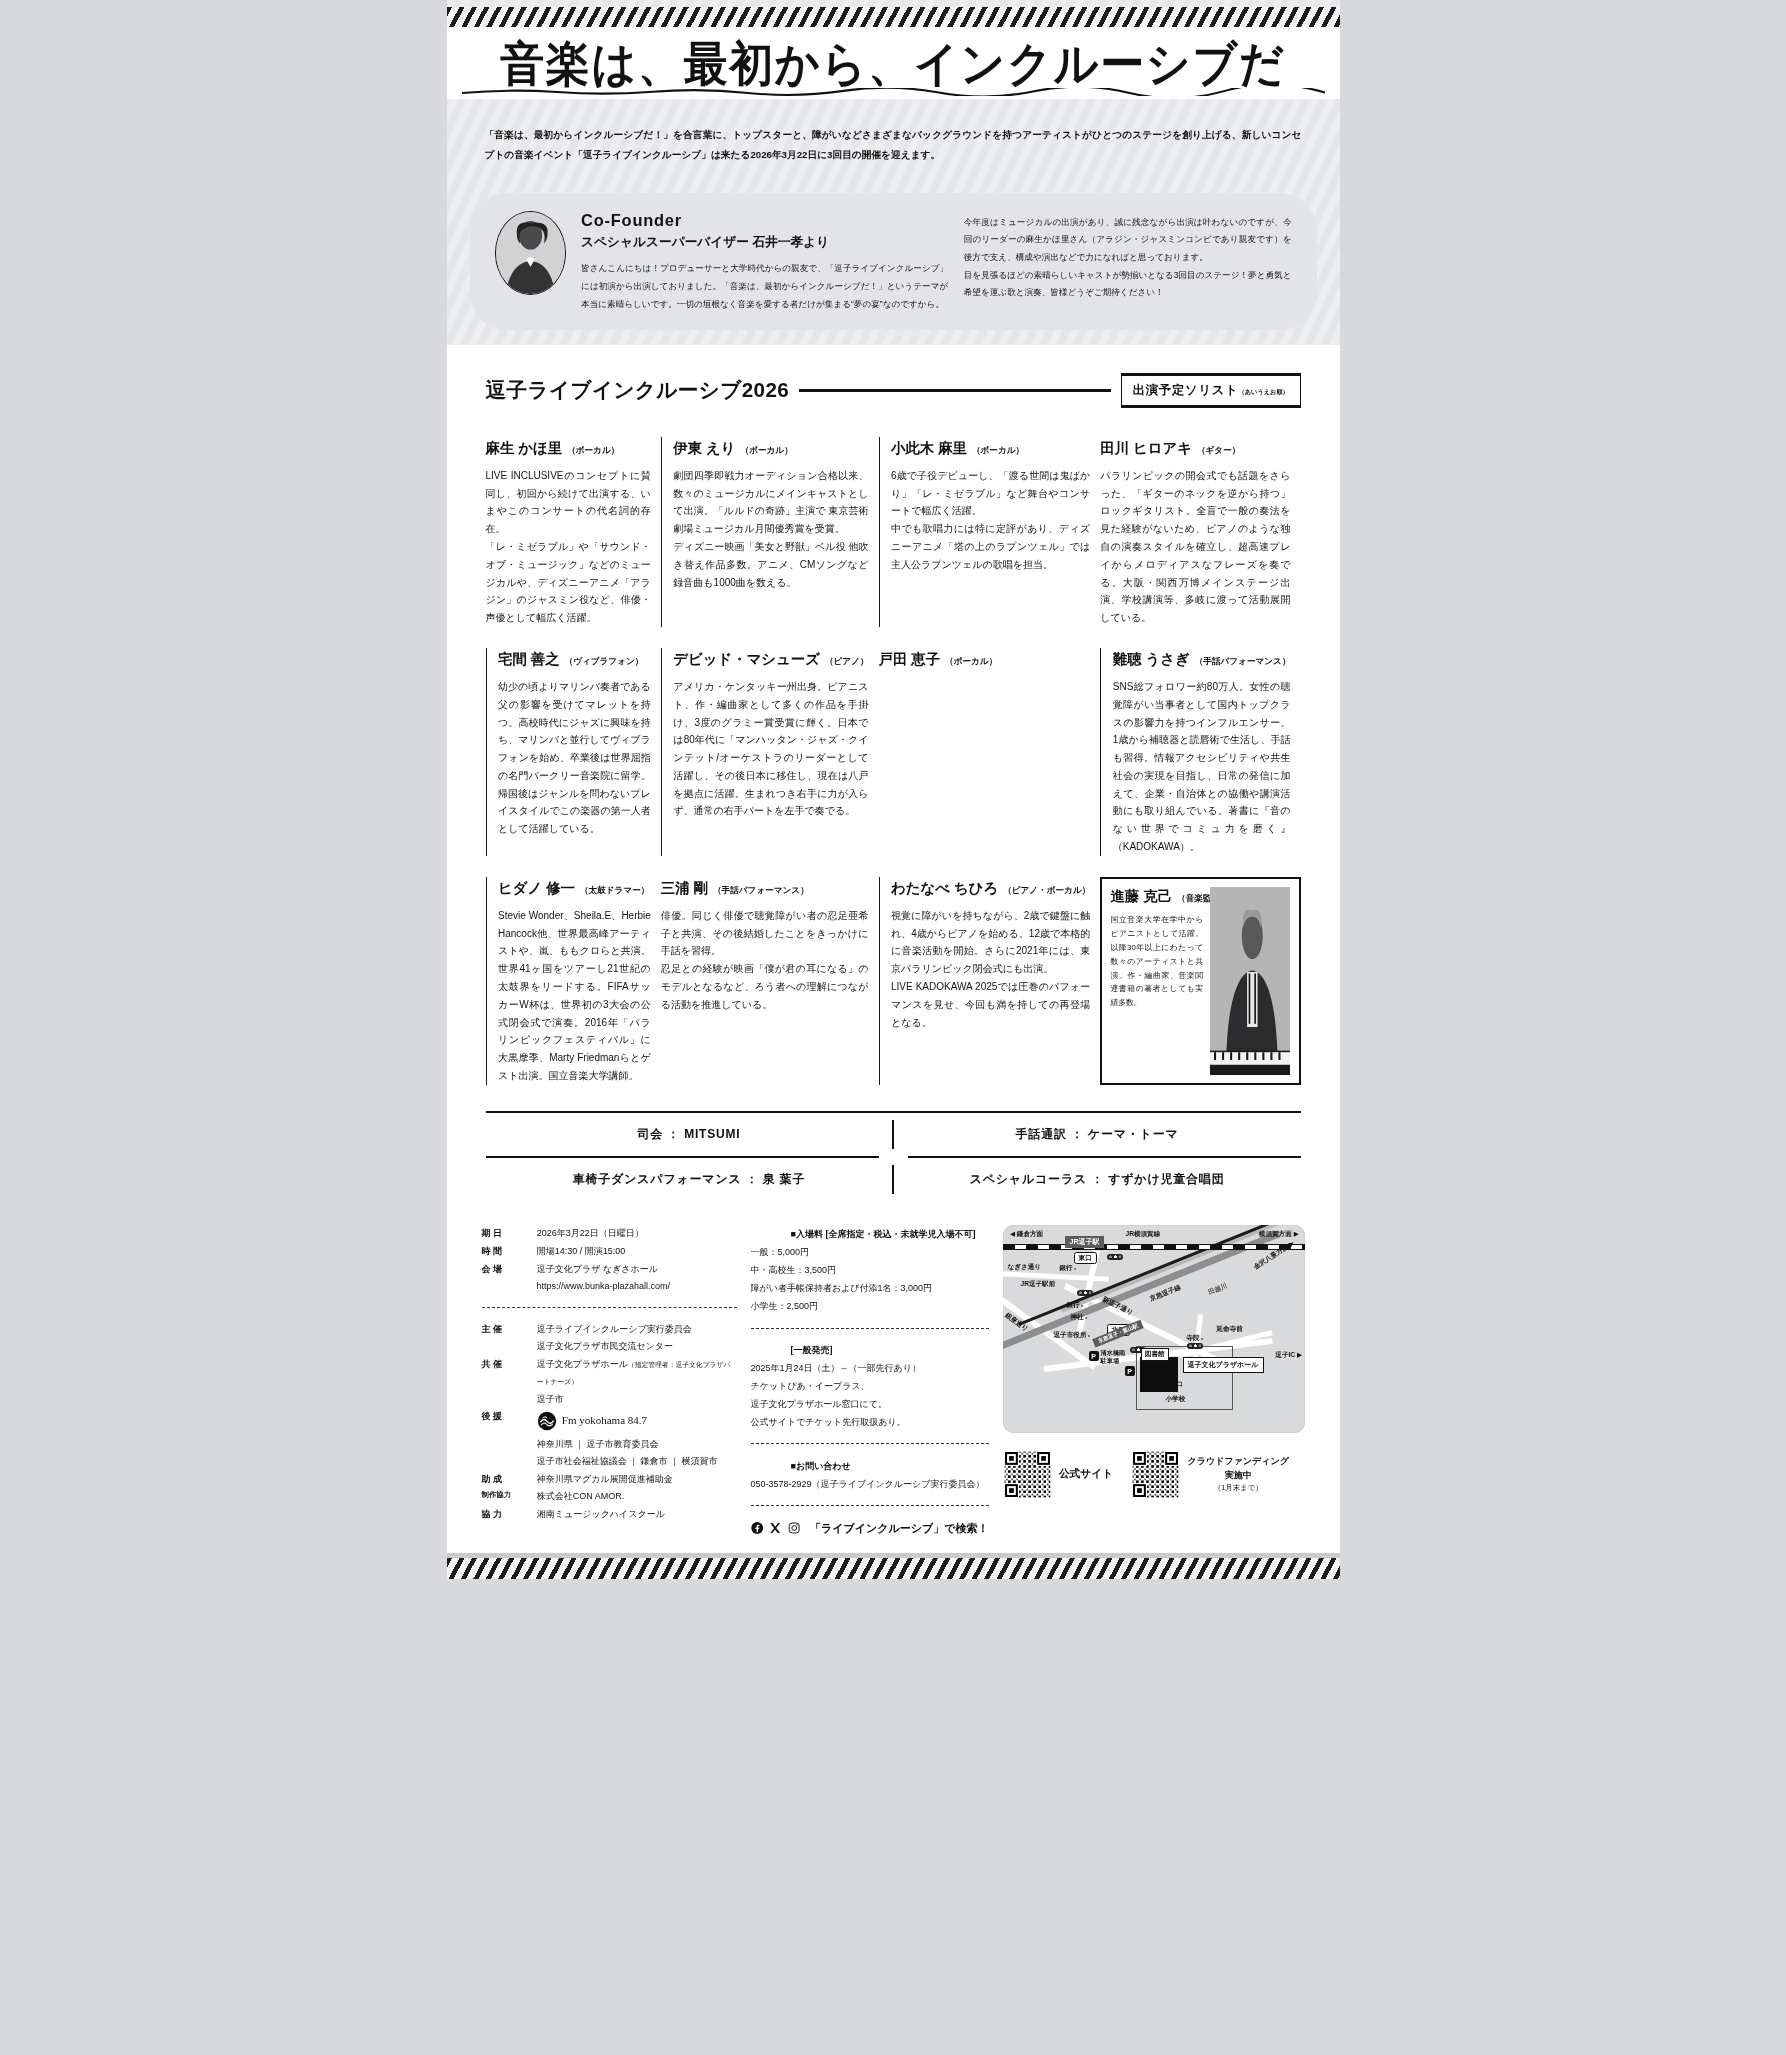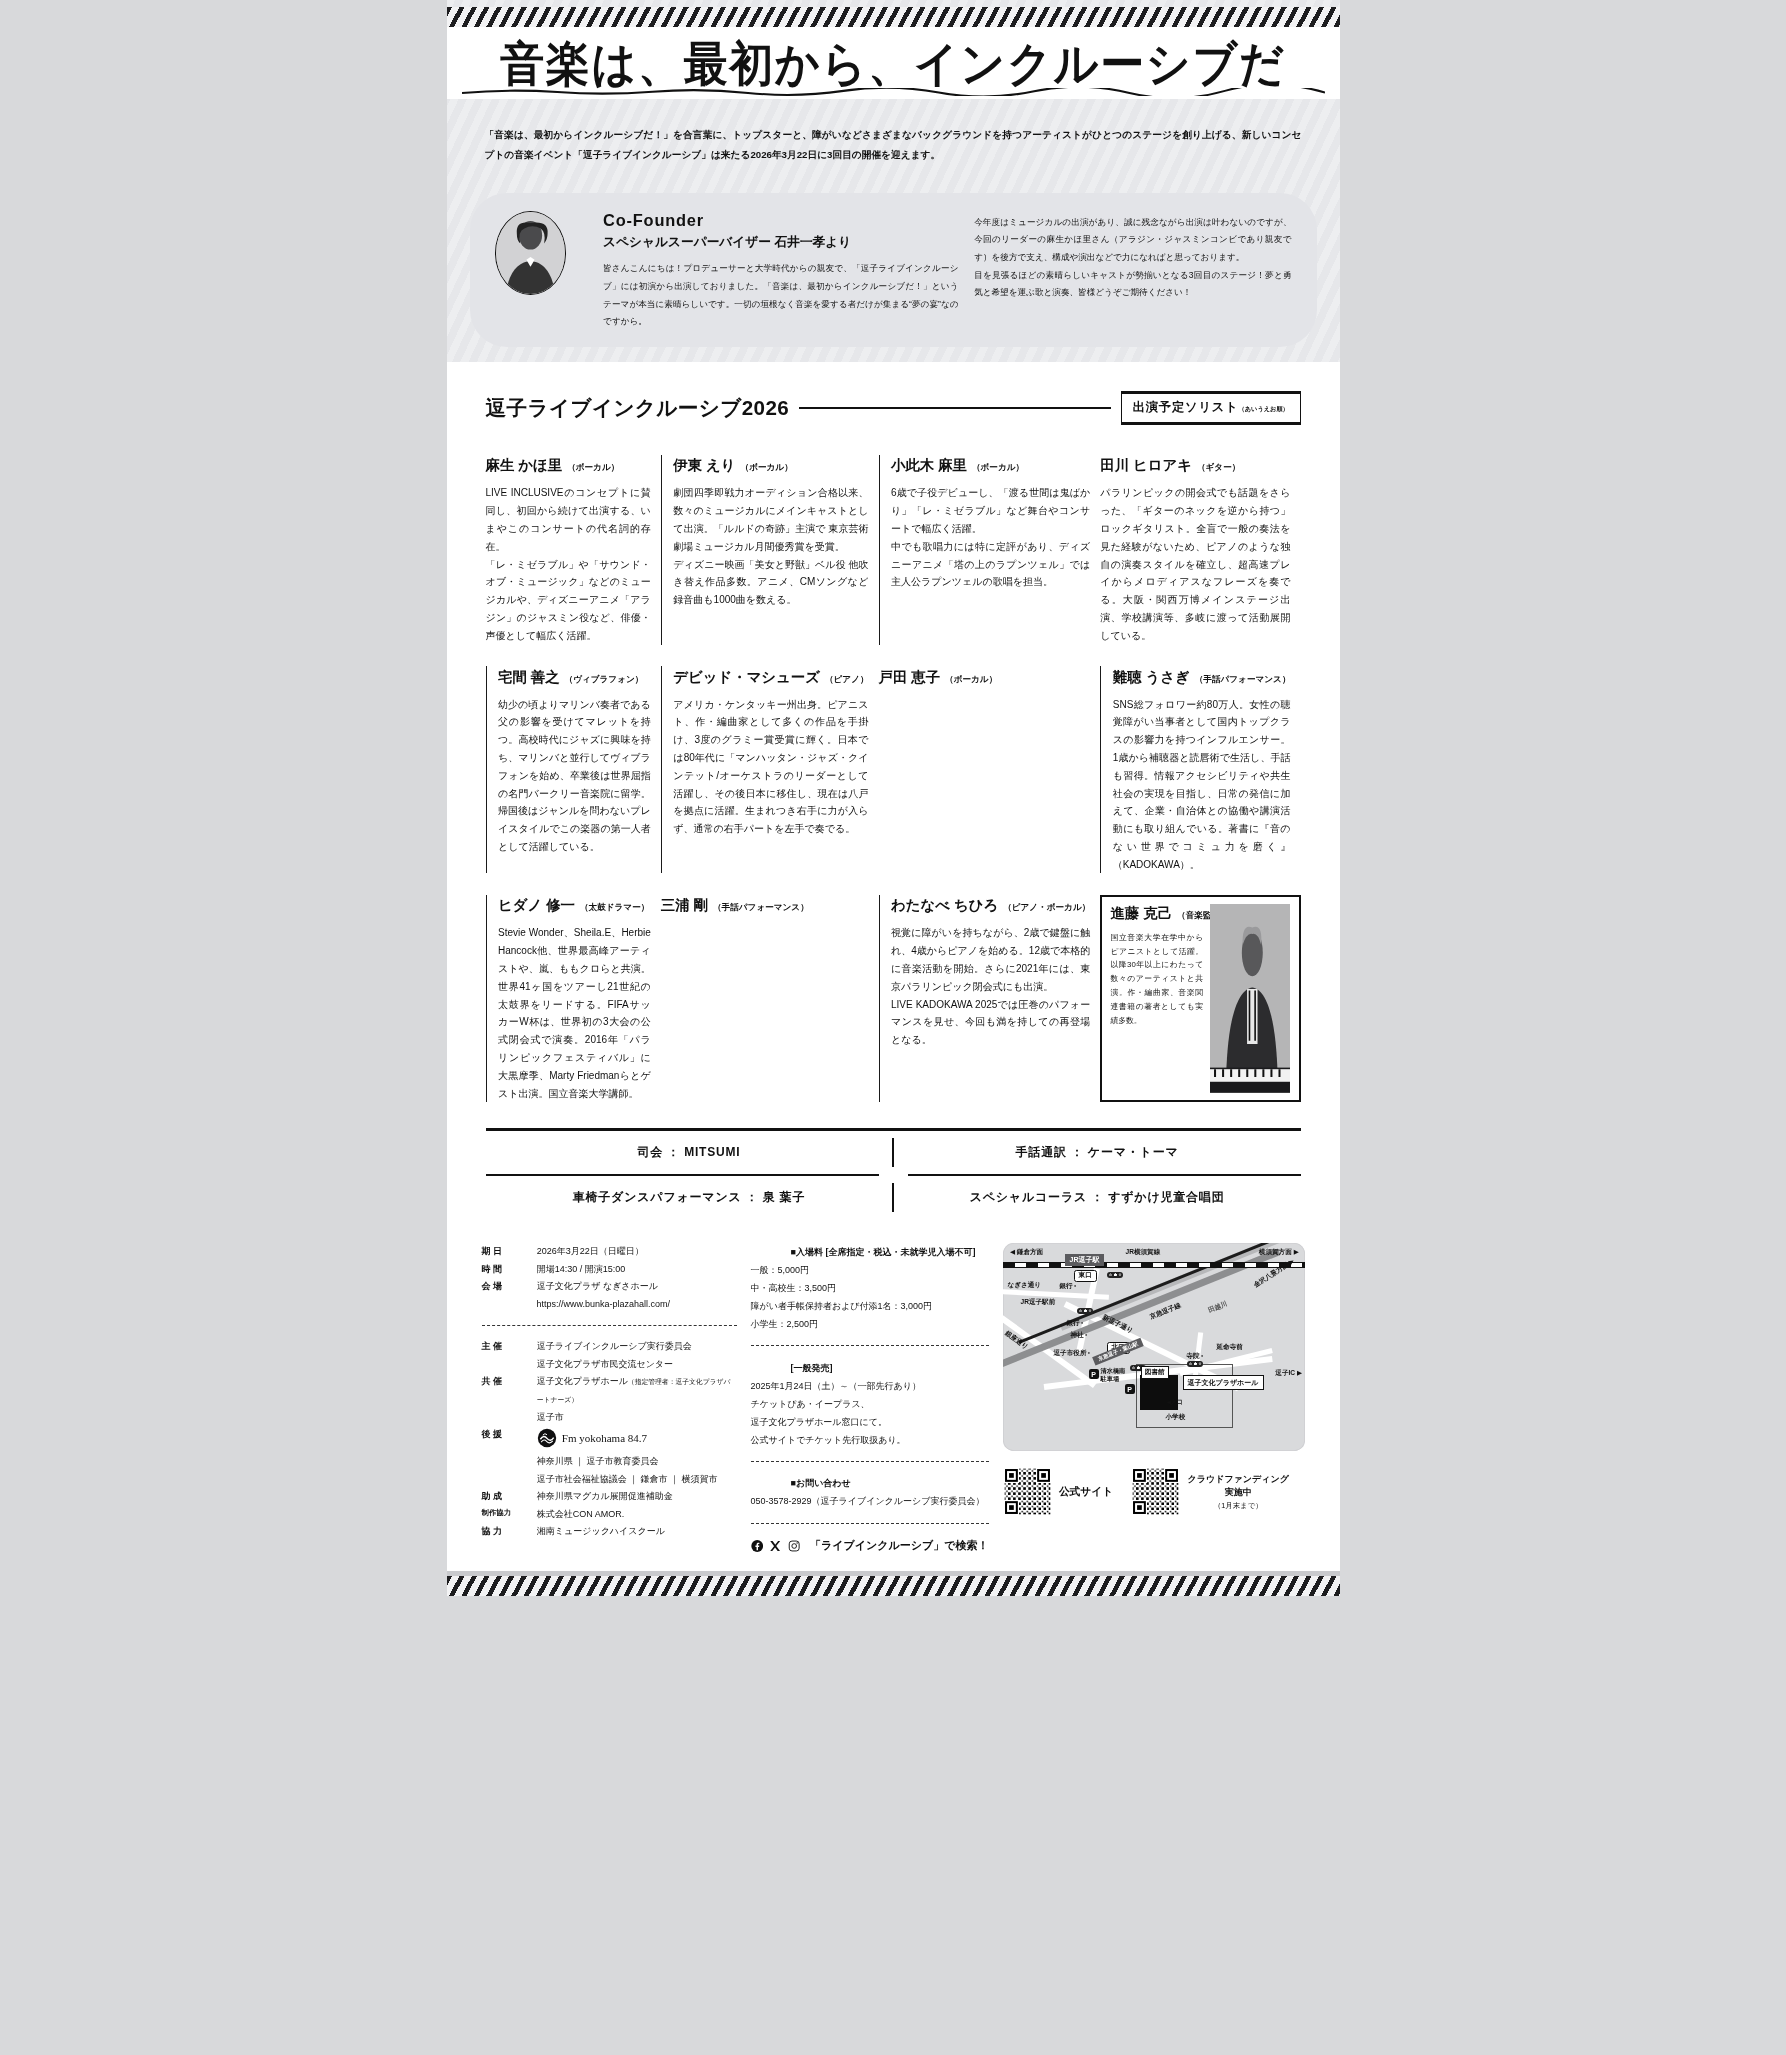--- a/index.html
+++ b/index.html
@@ -17,21 +17,21 @@
               white-space:nowrap;transform:scaleY(1.08);}
   .squiggle{display:block;width:100%;height:8.2px;background:#fff;}
 
   
   .intro{padding:16.4px 38px 4.1px;font-size:9.7px;line-height:2.1;text-align:justify;font-weight:600;}
 
   
   .cofounder{margin:14px 23px 0;background:#e3e4e8;border-radius:37px;padding:18px 25px 16.4px;display:flex;gap:15.6px;}
   .avatar{width:69px;height:82px;border:1.6px solid #111;border-radius:50%;overflow:hidden;flex:none;background:#d6d6d6;}
   .avatar svg{width:100%;height:100%;display:block;}
-  .cf-left{flex:1.12;margin-left:22px;}
+  .cf-left{flex:1.12;}
   .cf-right{flex:1;font-size:8.6px;line-height:2.05;white-space:pre-line;text-align:justify;padding-top:2.5px;}
   .cf-label{font-size:16.4px;font-weight:700;letter-spacing:0.8px;}
   .cf-subtitle{font-size:12.7px;font-weight:800;margin-top:4.1px;}
   .cf-msg{font-size:8.6px;line-height:2.05;margin-top:9px;text-align:justify;}
 
   
   .sheet{background:#fff;margin-top:15px;padding:18px 0 15px;flex:1;}
 
   
   .lineup-head{display:flex;align-items:center;gap:10px;padding:0 39px;}
@@ -222,20 +222,22 @@
             <span class="p-name">ヒダノ 修一</span>
             <span class="p-role">（太鼓ドラマー）</span>
           </div>
         <div class="p-bio">Stevie Wonder、Sheila.E、Herbie Hancock他、世界最高峰アーティストや、嵐、ももクロらと共演。世界41ヶ国をツアーし21世紀の太鼓界をリードする。FIFAサッカーW杯は、世界初の3大会の公式閉会式で演奏。2016年「パラリンピックフェスティバル」に大黒摩季、Marty Friedmanらとゲスト出演。国立音楽大学講師。</div>
       </div>
       <div class="p-cell">
         <div class="p-name-row">
             <span class="p-name">三浦 剛</span>
             <span class="p-role">（手話パフォーマンス）</span>
           </div>
+        <div class="p-bio">俳優。同じく俳優で聴覚障がい者の忍足亜希子と共演、その後結婚したことをきっかけに手話を習得。
+忍足との経験が映画「僕が君の耳になる」のモデルとなるなど、ろう者への理解につながる活動を推進している。</div>
       </div>
       <div class="p-cell">
         <div class="p-name-row">
             <span class="p-name">わたなべ ちひろ</span>
             <span class="p-role">（ピアノ・ボーカル）</span>
           </div>
         <div class="p-bio">視覚に障がいを持ちながら、2歳で鍵盤に触れ、4歳からピアノを始める。12歳で本格的に音楽活動を開始。さらに2021年には、東京パラリンピック閉会式にも出演。
 LIVE KADOKAWA 2025では圧巻のパフォーマンスを見せ、今回も満を持しての再登場となる。</div>
       </div>
       <div class="p-cell cell-boxed">

